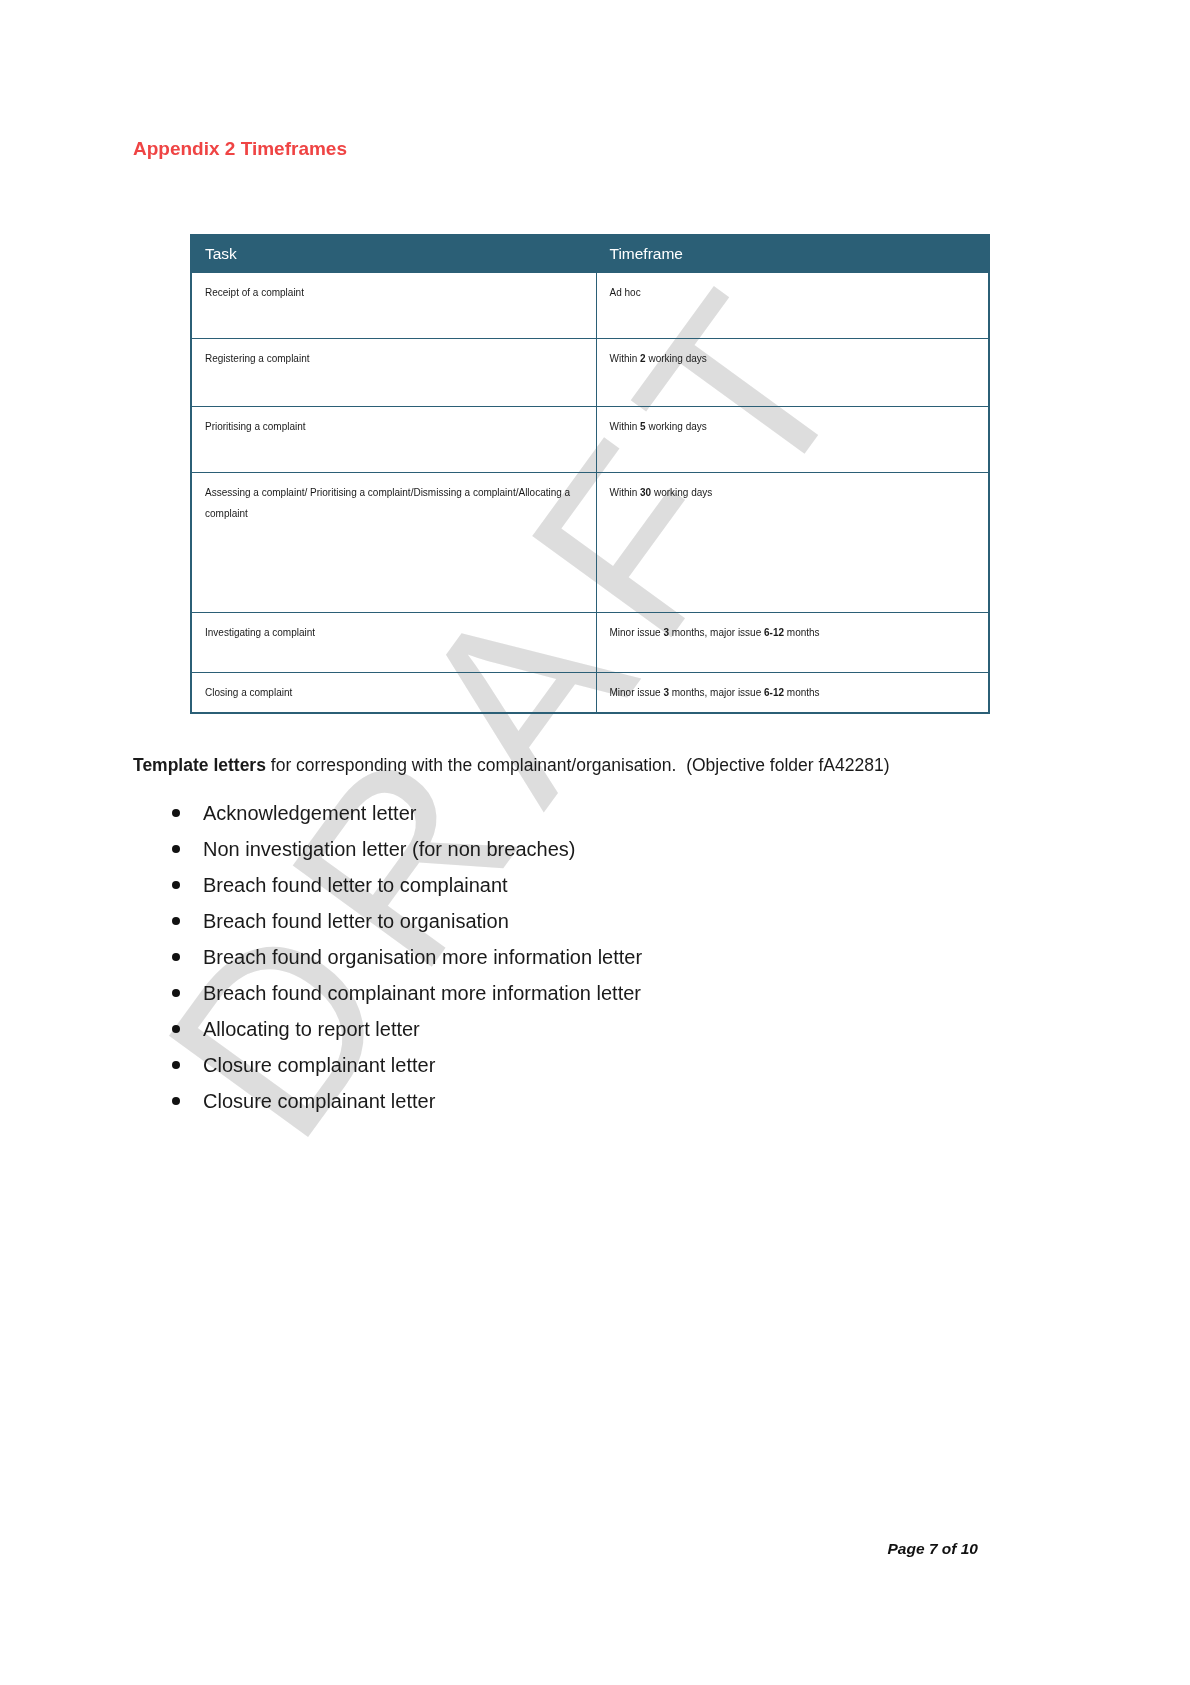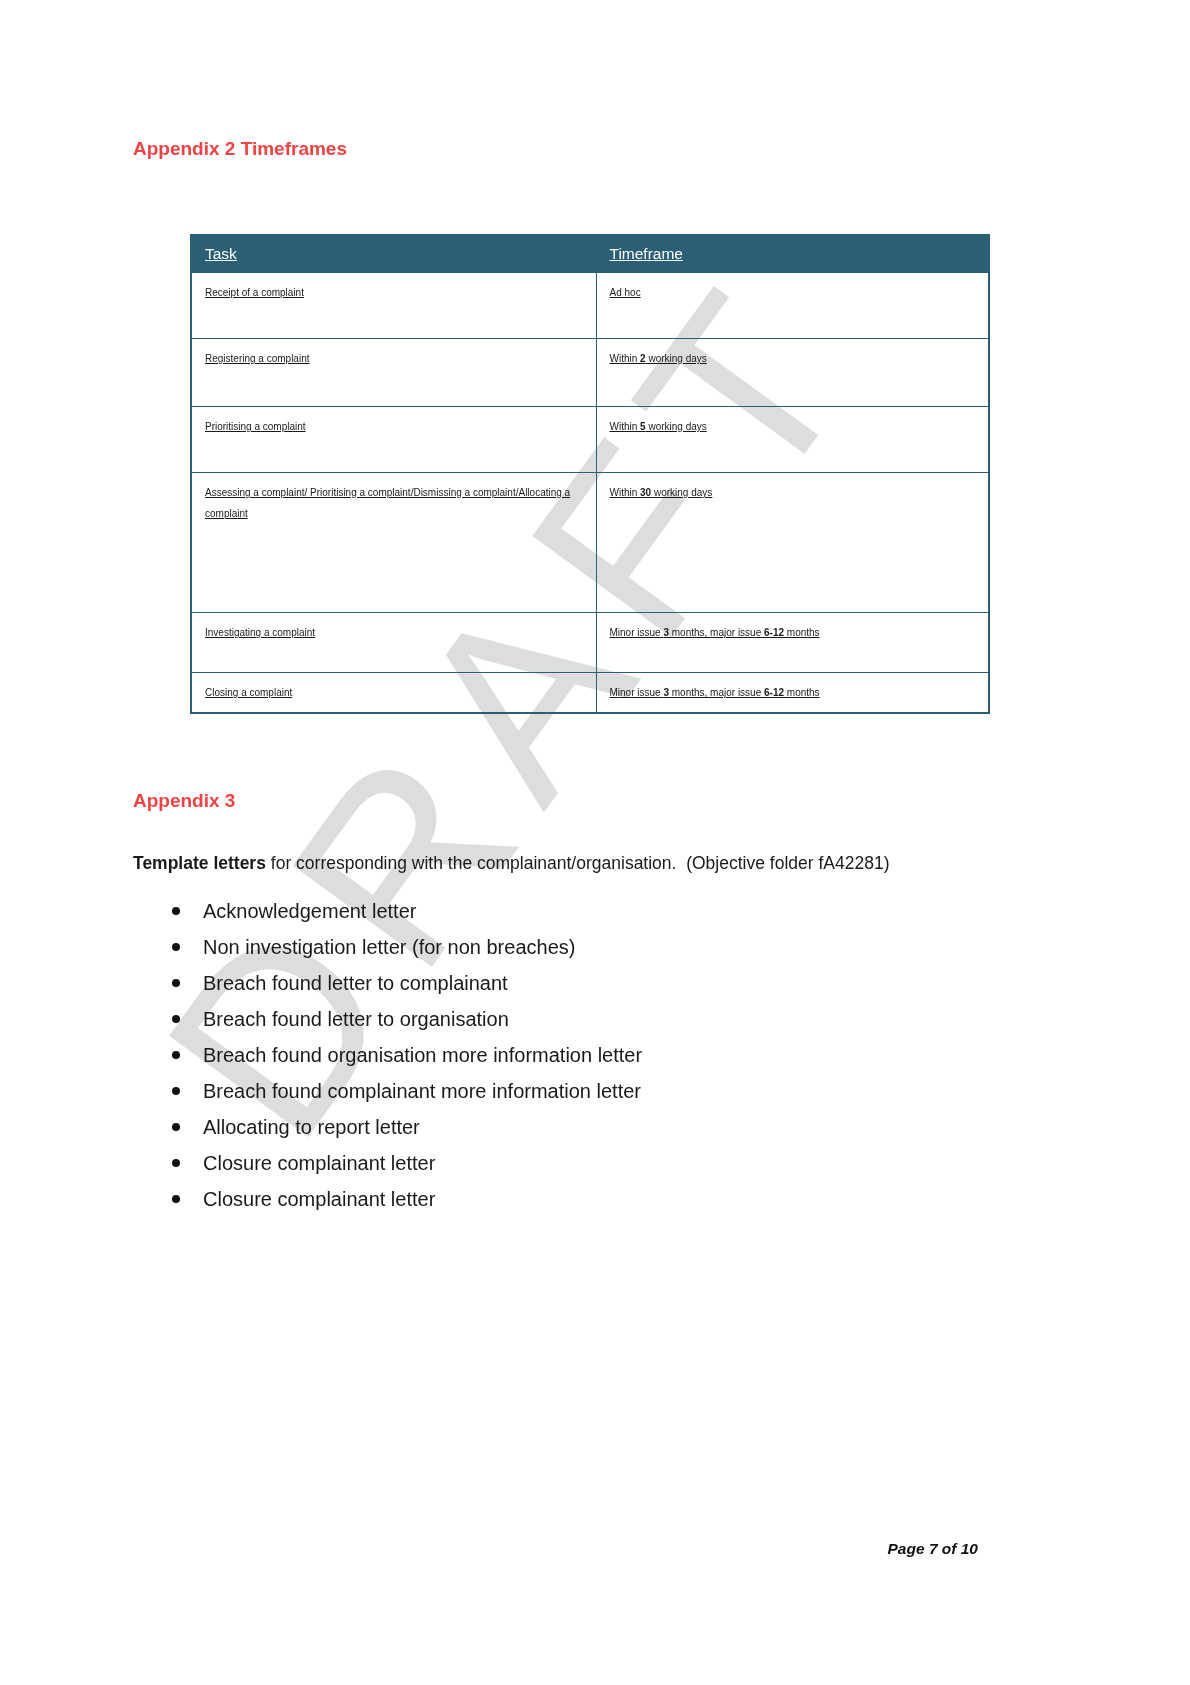--- a/index.html
+++ b/index.html
@@ -44,21 +44,20 @@
     border-collapse: collapse;
     width: 798px;
     margin: 74px 0 0 57px;
     table-layout: fixed;
   }
   table.timeframes th, table.timeframes td {
     border: 1px solid #2b5f76;
     text-align: left;
     vertical-align: top;
     padding: 9px 13px;
-    text-decoration: underline;
   }
   table.timeframes th {
     background: #2b5f76;
     color: #ffffff;
     font-weight: 400;
     font-size: 15.5px;
     height: 37px;
   }
   table.timeframes { border: 2px solid #2b5f76; }
   table.timeframes td {
@@ -156,21 +155,20 @@
             <td>Investigating a complaint</td>
             <td><span>Minor issue </span><b>3</b><span> months, major issue </span><b>6-12</b><span> months</span></td>
           </tr>
           <tr>
             <td>Closing a complaint</td>
             <td><span>Minor issue </span><b>3</b><span> months, major issue </span><b>6-12</b><span> months</span></td>
           </tr>
         </tbody>
     </table>
 
-    <div class="heading appendix3-heading">Appendix 3</div>
 
     <p class="intro"><b>Template letters</b><span> for corresponding with the complainant/organisation.  (Objective folder fA42281)</span></p>
 
     <ul class="letters">
         <li>Acknowledgement letter</li>
         <li>Non investigation letter (for non breaches)</li>
         <li>Breach found letter to complainant</li>
         <li>Breach found letter to organisation</li>
         <li>Breach found organisation more information letter</li>
         <li>Breach found complainant more information letter</li>

